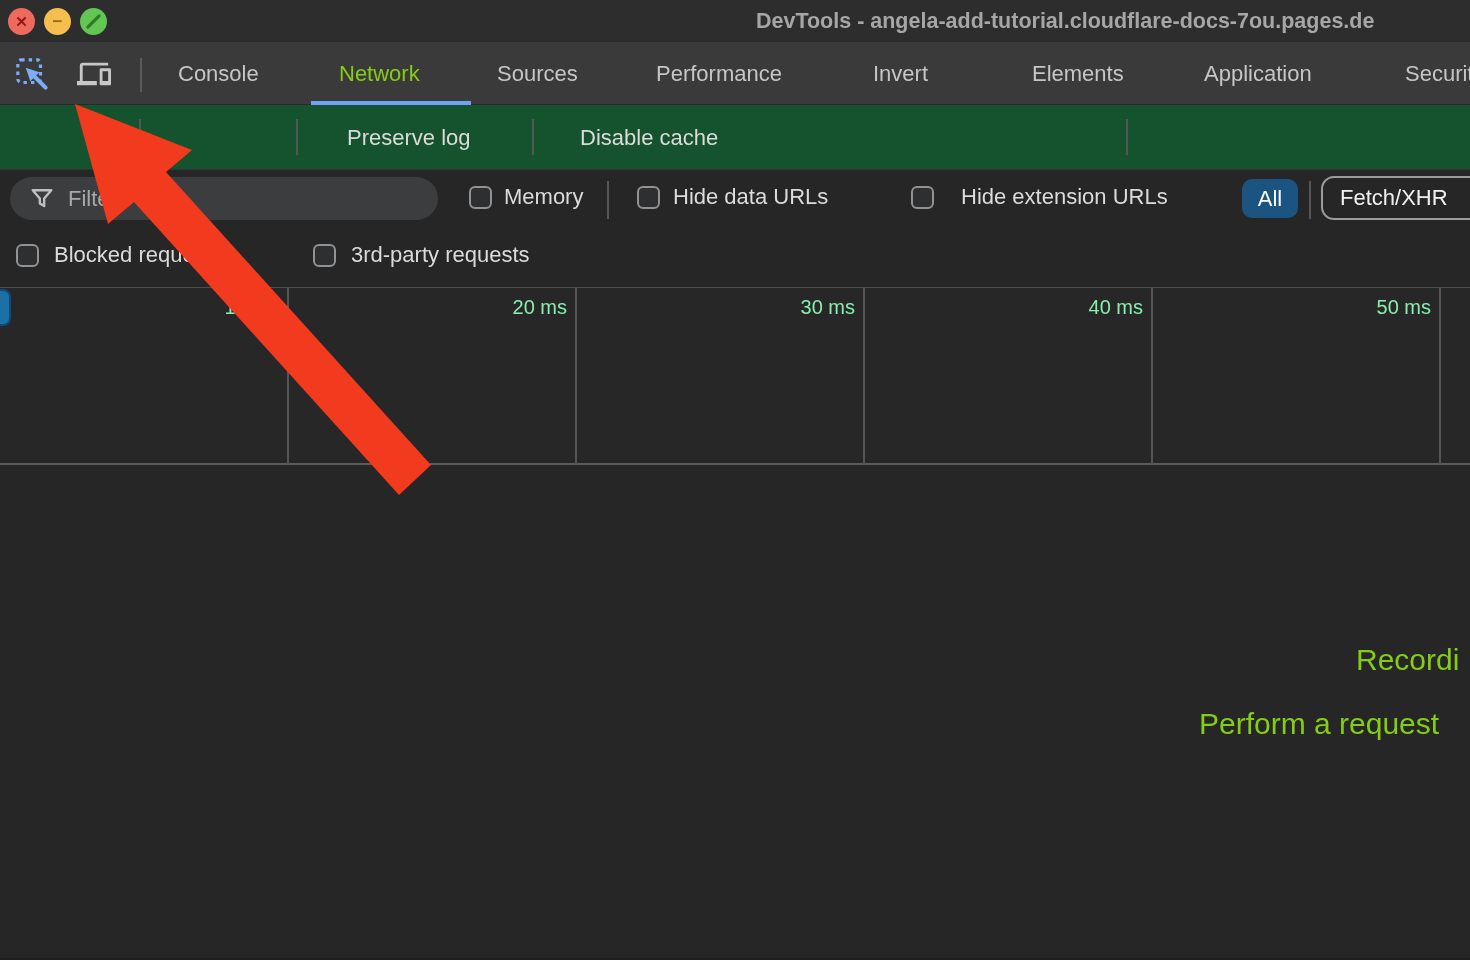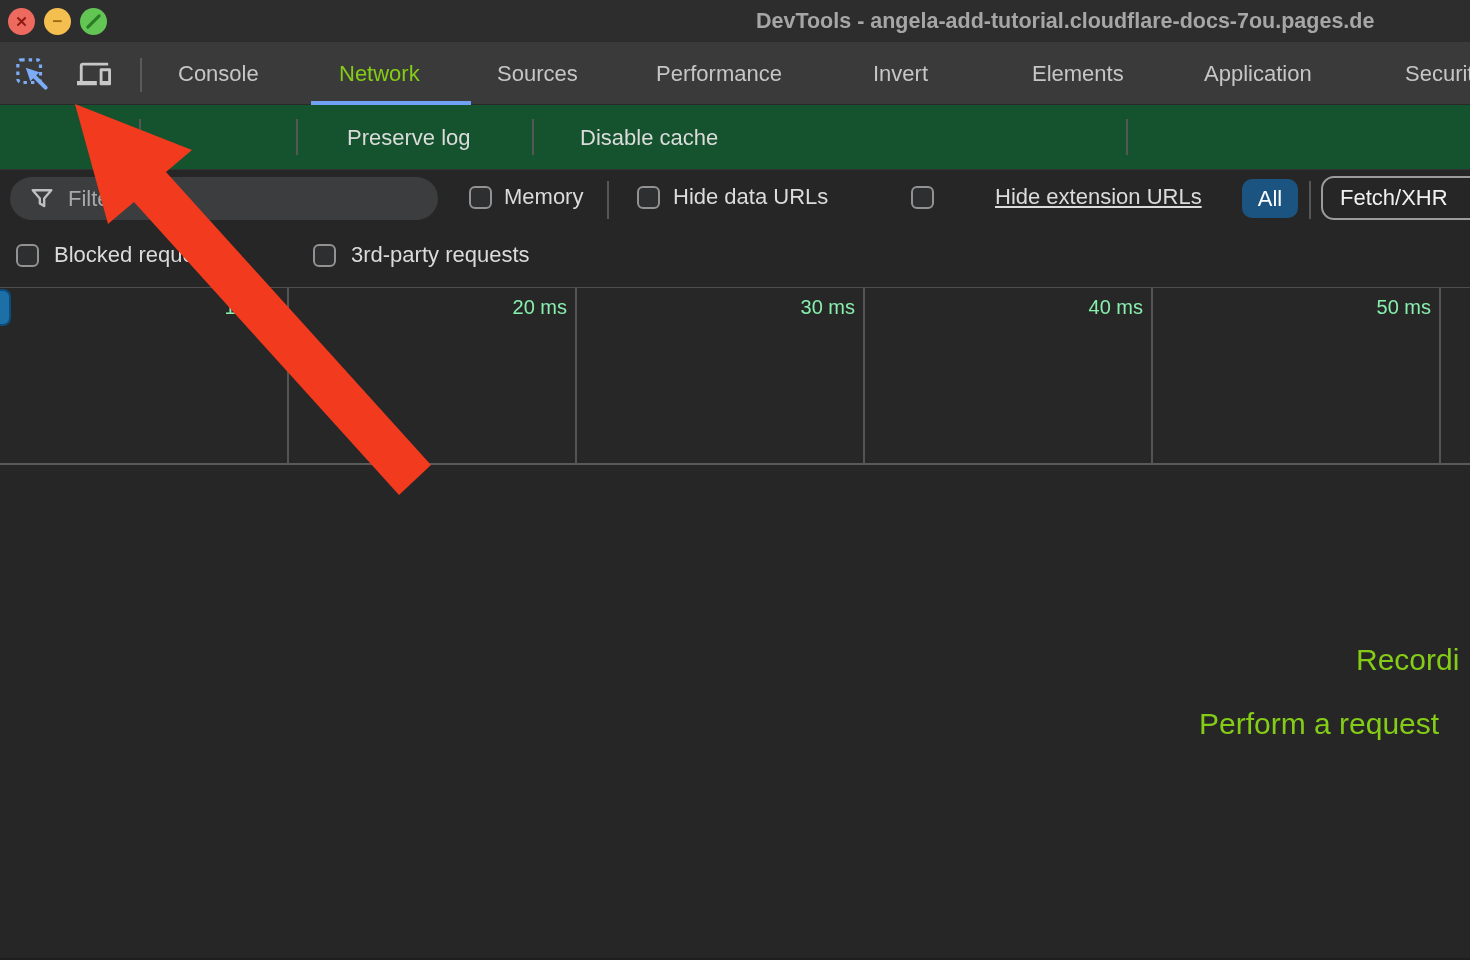--- a/index.html
+++ b/index.html
@@ -210,21 +210,21 @@
 
   <div class="cb" style="left:469px; top:15px;"></div>
   <div class="cb-label" style="left:504px; top:13px;">Memory</div>
 
   <div class="vsep" style="left:607px;"></div>
 
   <div class="cb" style="left:637px; top:15px;"></div>
   <div class="cb-label" style="left:673px; top:13px;">Hide data URLs</div>
 
   <div class="cb" style="left:911px; top:15px;"></div>
-  <div class="cb-label" style="left:995px; top:13px;text-decoration:underline;">Hide extension URLs</div>
+  <div class="cb-label" style="left:961px; top:13px;">Hide extension URLs</div>
 
   <div class="chip-all">All</div>
   <div class="vsep" style="left:1309px;"></div>
   <div class="chip-fetch">Fetch/XHR</div>
 </div>
 
 <div class="row2">
   <div class="cb" style="left:16px; top:17px;"></div>
   <div class="cb-label" style="left:54px; top:15px;">Blocked requests</div>
 

